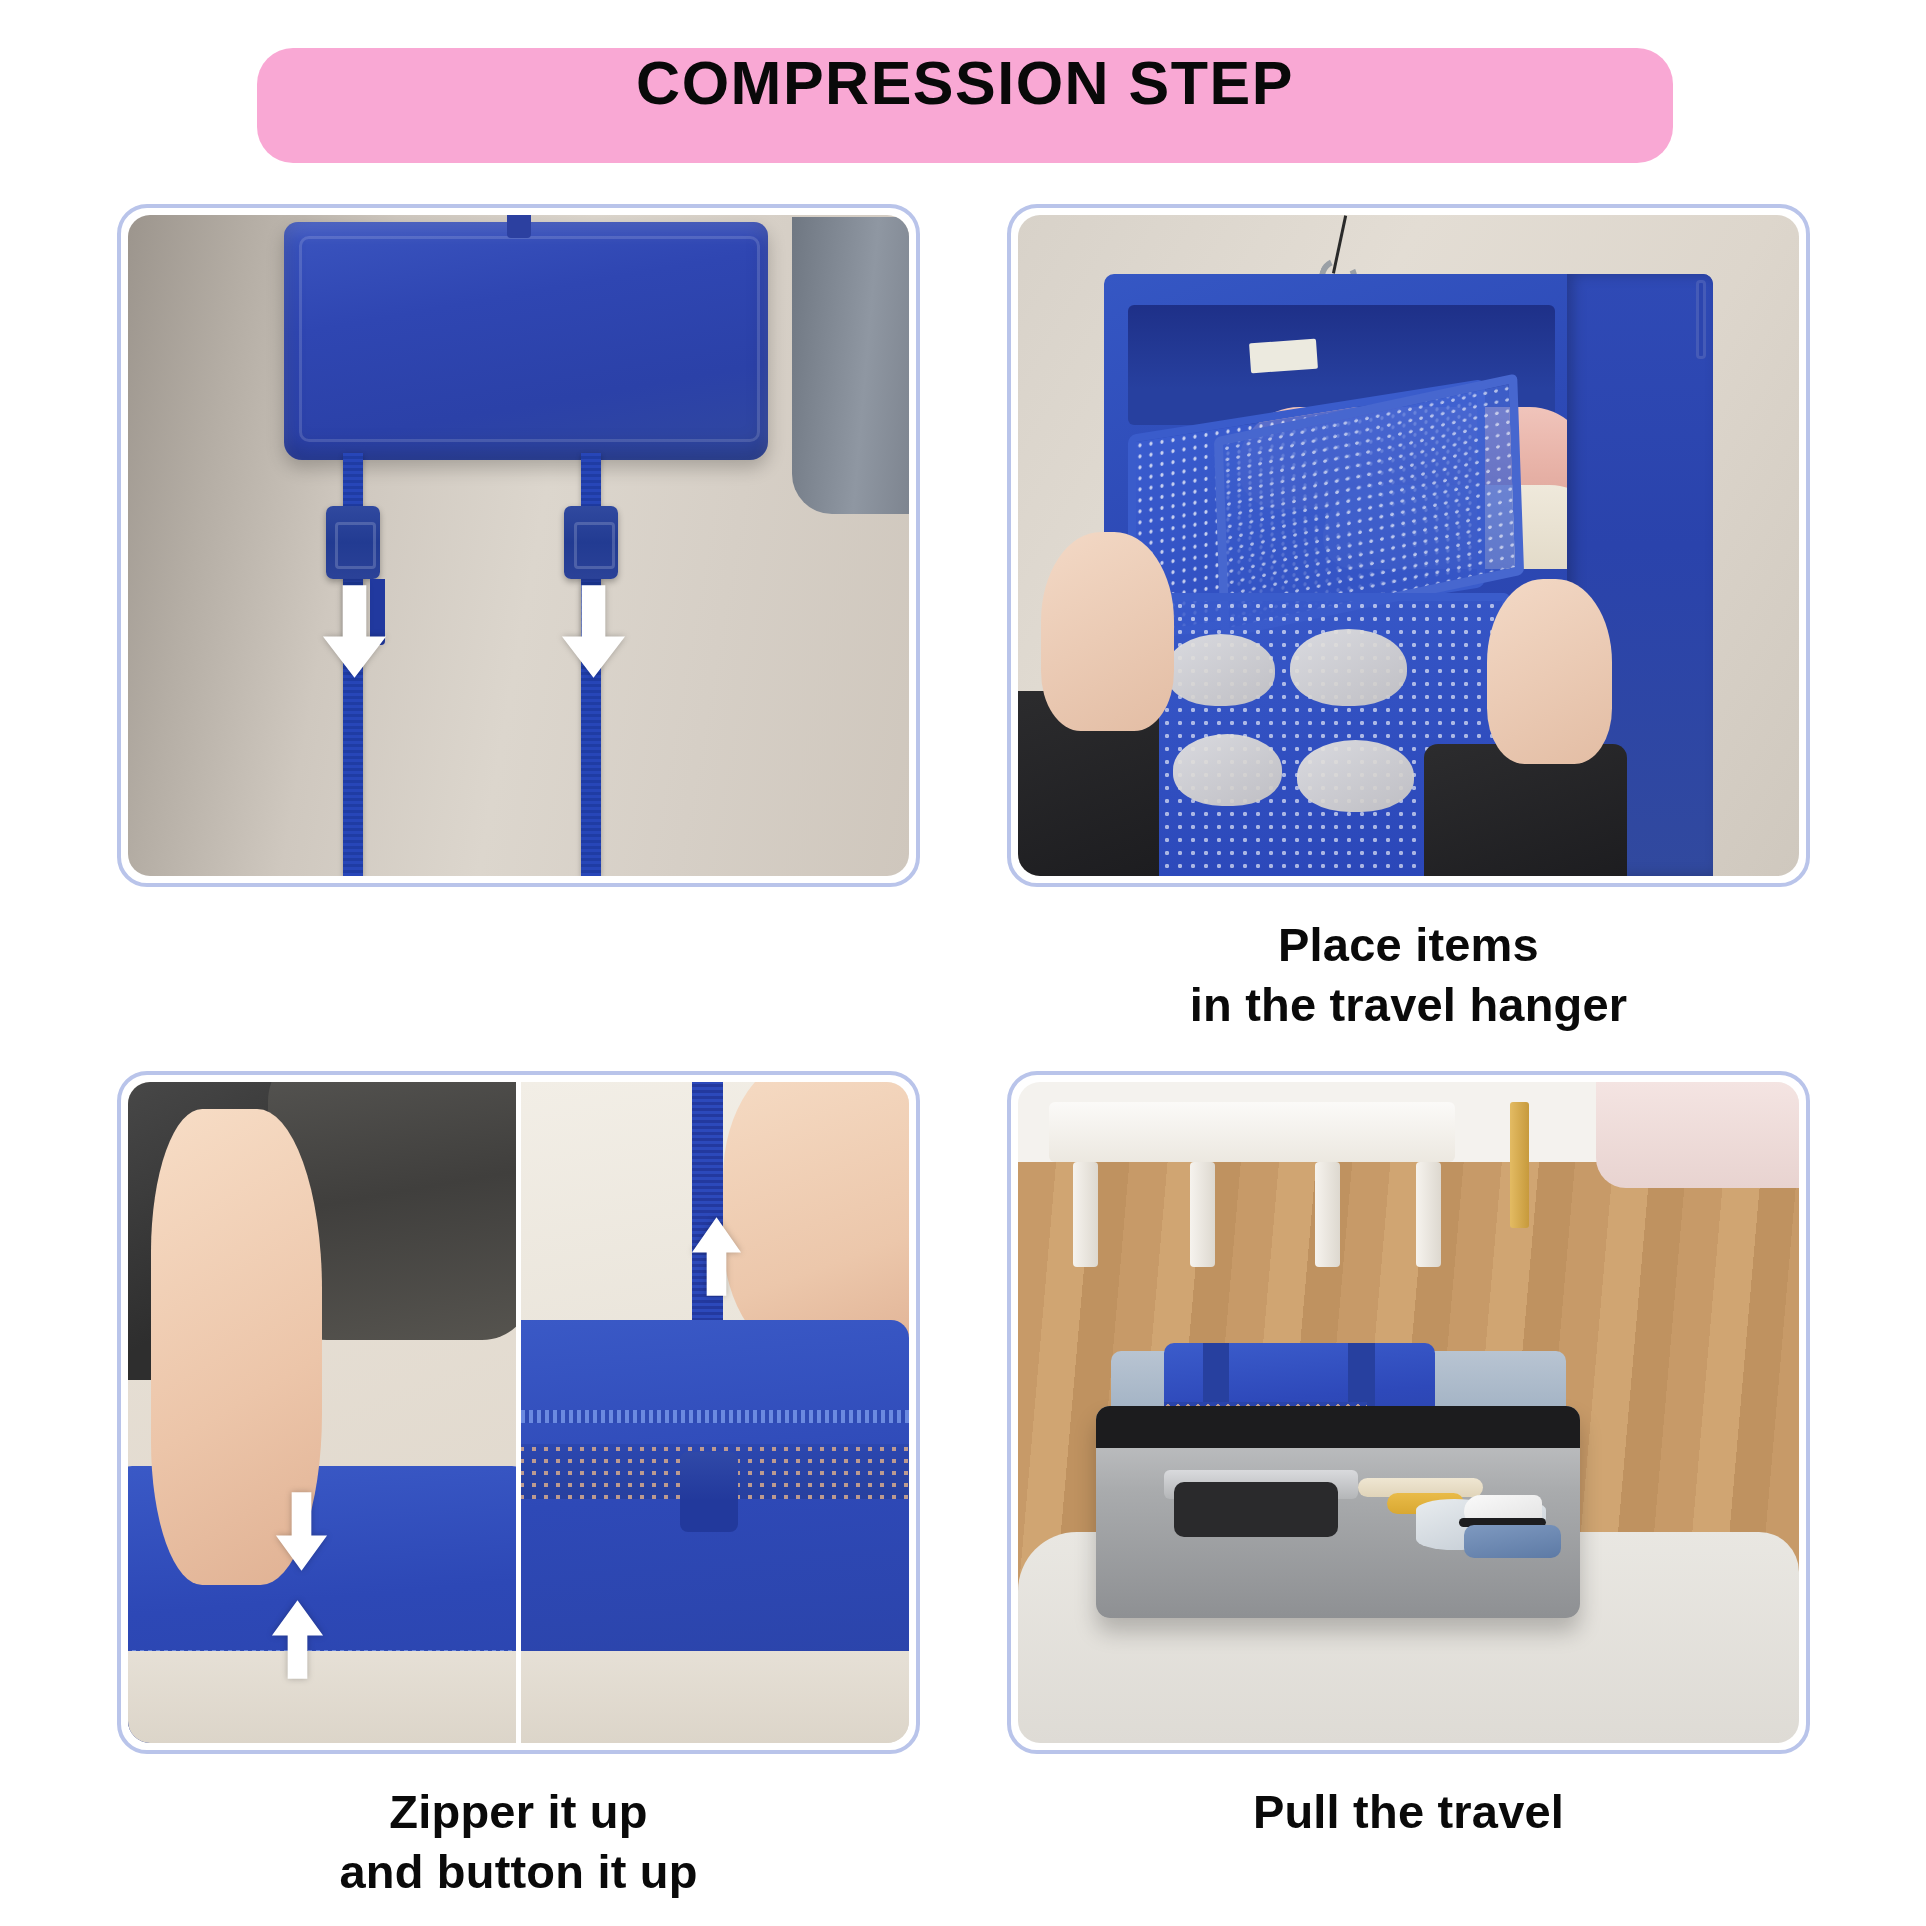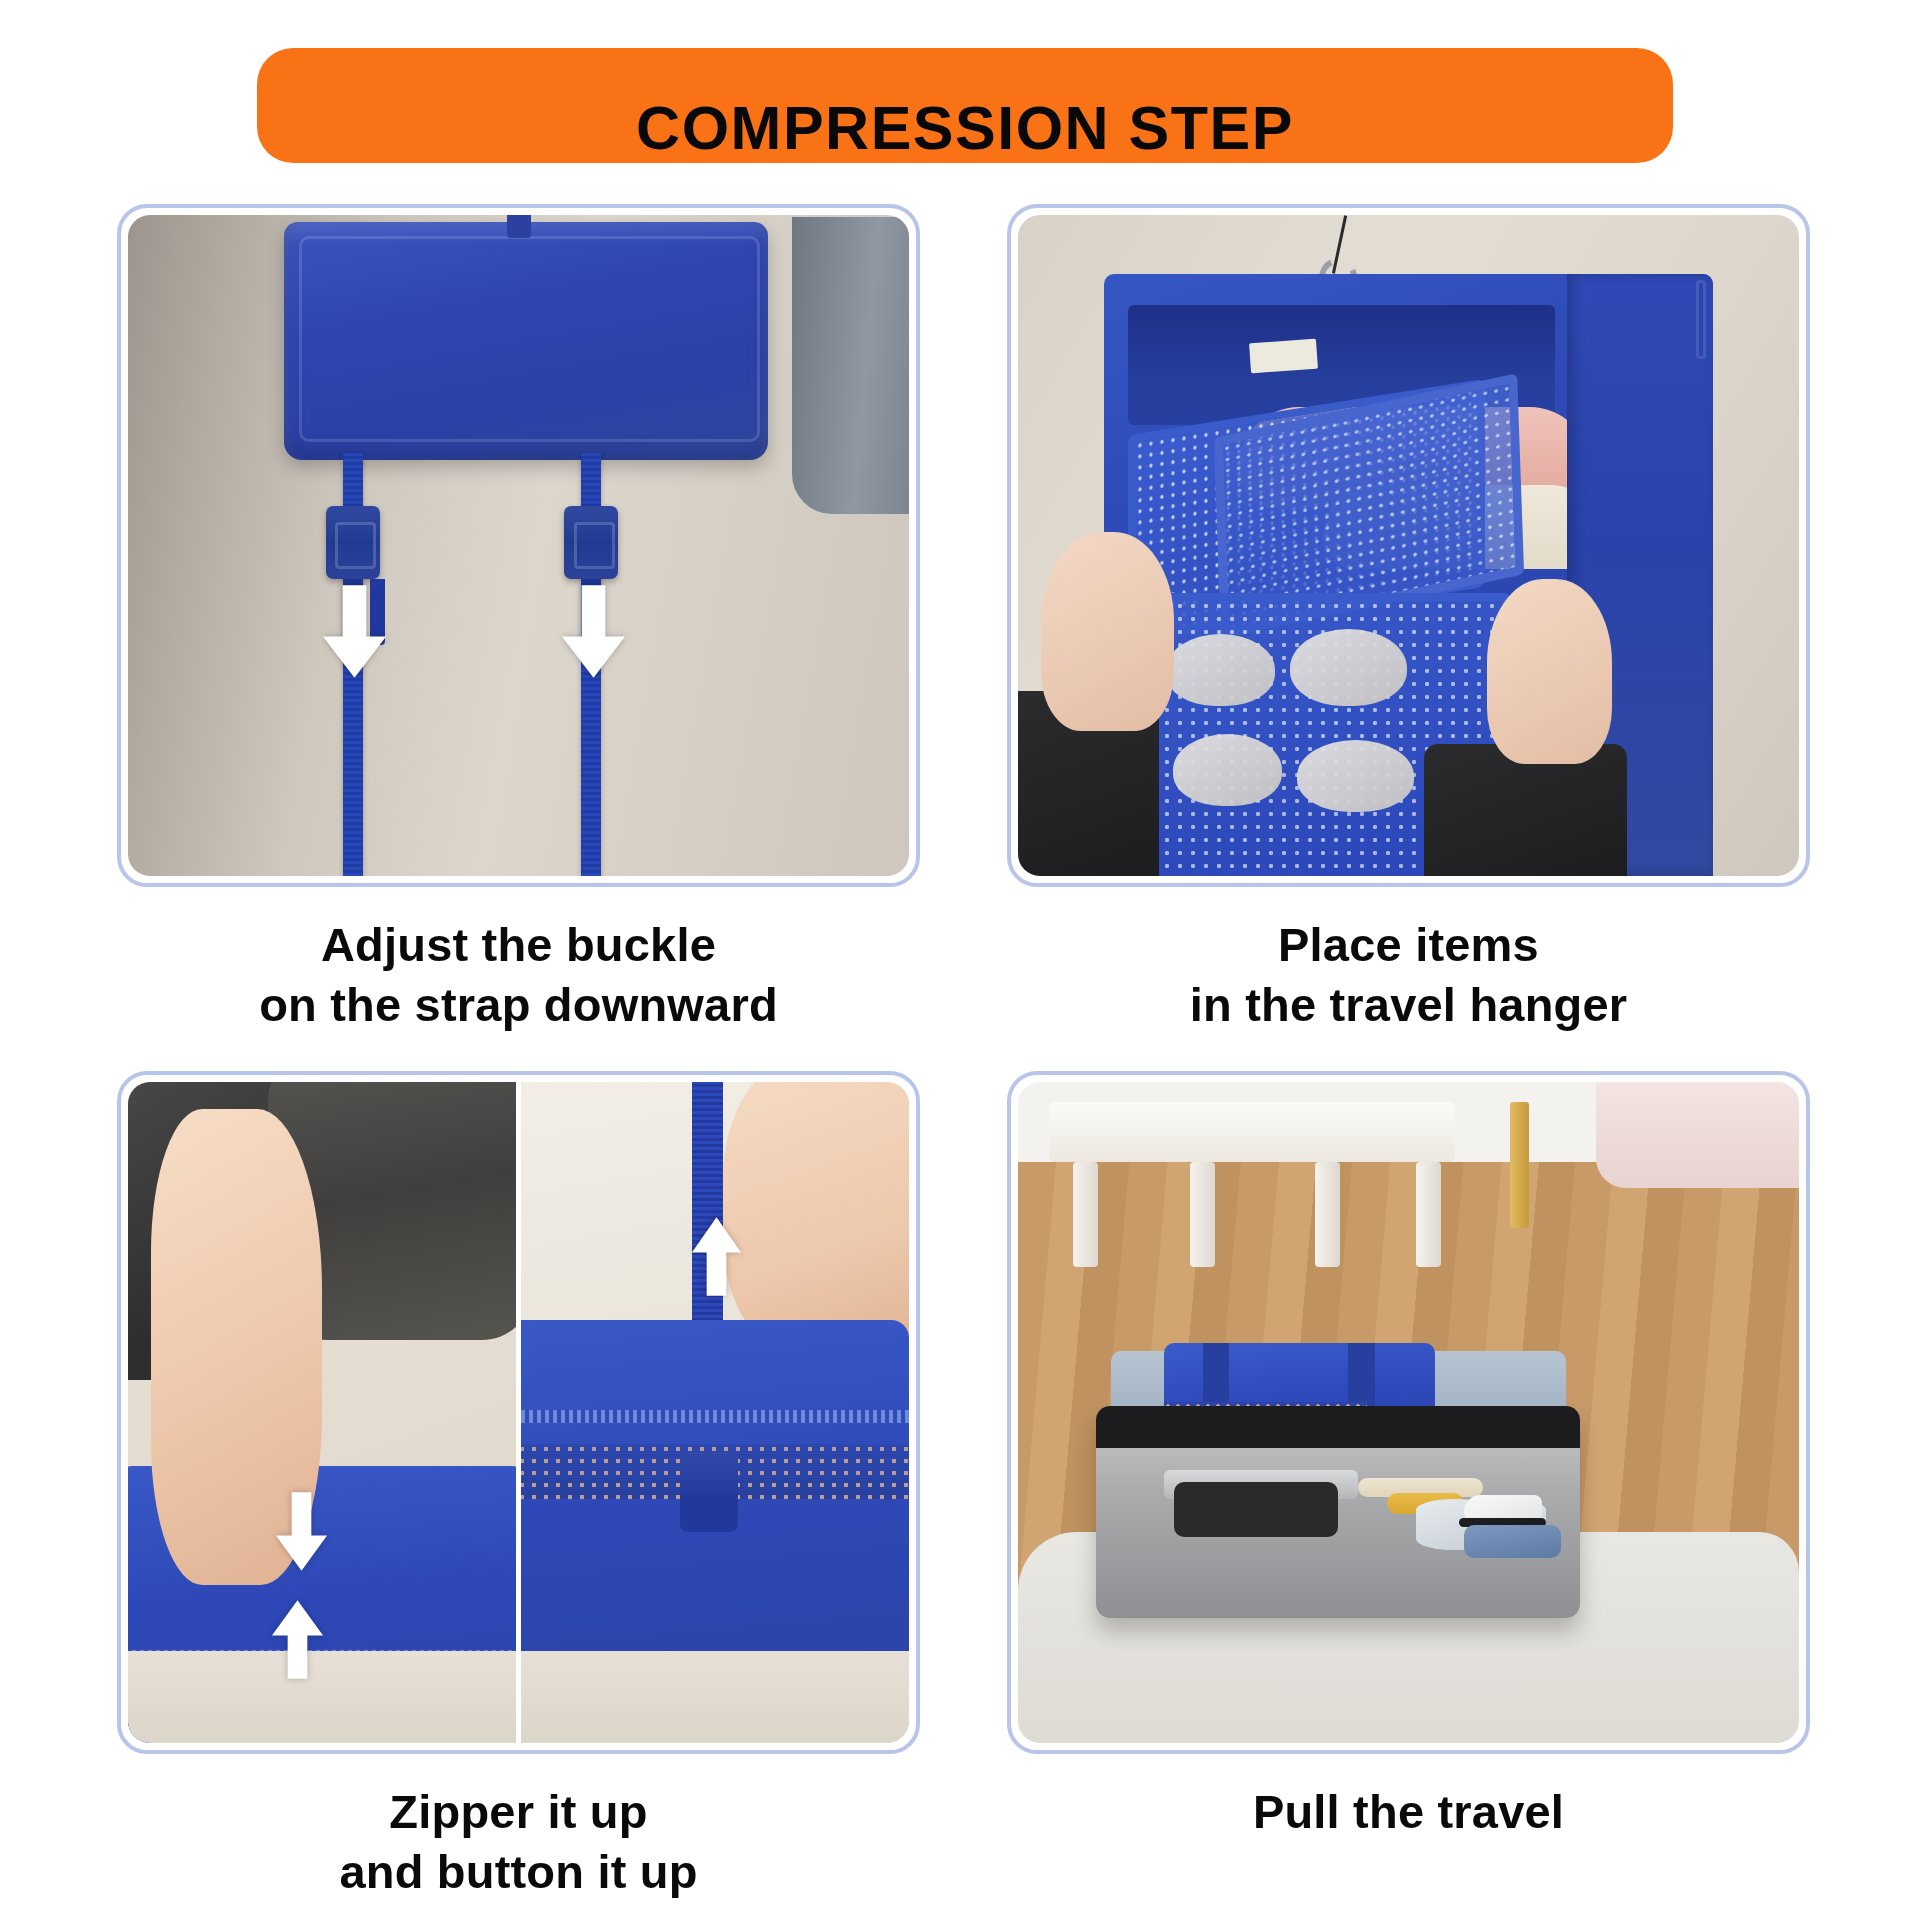--- a/index.html
+++ b/index.html
@@ -14,23 +14,23 @@
     width:1927px;height:1927px;
     box-sizing:border-box;
     background:#ffffff;
   }
 
   
   .header-banner{
     position:absolute;
     left:257px;top:48px;
     width:1416px;height:115px;
-    background:#f97316;
+    background:#f9a8d4;
     border-radius:36px;
-    display:flex;align-items:flex-end;justify-content:center;
+    display:flex;align-items:flex-start;justify-content:center;
   }
   .header-title{
     font-size:61px;
     font-weight:bold;
     letter-spacing:1.5px;
     color:#090909;
     white-space:nowrap;
     font-family:"Liberation Sans", sans-serif;
   }
 
@@ -400,24 +400,20 @@
                 <polygon points="24,0 48,0 48,52 68,52 36,94 4,52 24,52" fill="#ffffff"></polygon>
               </svg>
             </div>
             <div class="arrow" style="left:55%;top:56%;">
               <svg width="71" height="95" viewBox="0 0 72 96">
                 <polygon points="24,0 48,0 48,52 68,52 36,94 4,52 24,52" fill="#ffffff"></polygon>
               </svg>
             </div>
           </div>
         </div>
-      </div>
-      <div class="caption">
-        <span>Adjust the buckle</span>
-        <span class="l2">on the strap downward</span>
       </div>
     </div>
 
     <div class="cell">
       <div class="photo-frame">
         <div class="photo">
           <div class="scene">
             <div class="p2-bg"></div>
             <div class="p2-hookwire"></div>
             <div class="p2-hook"></div>

